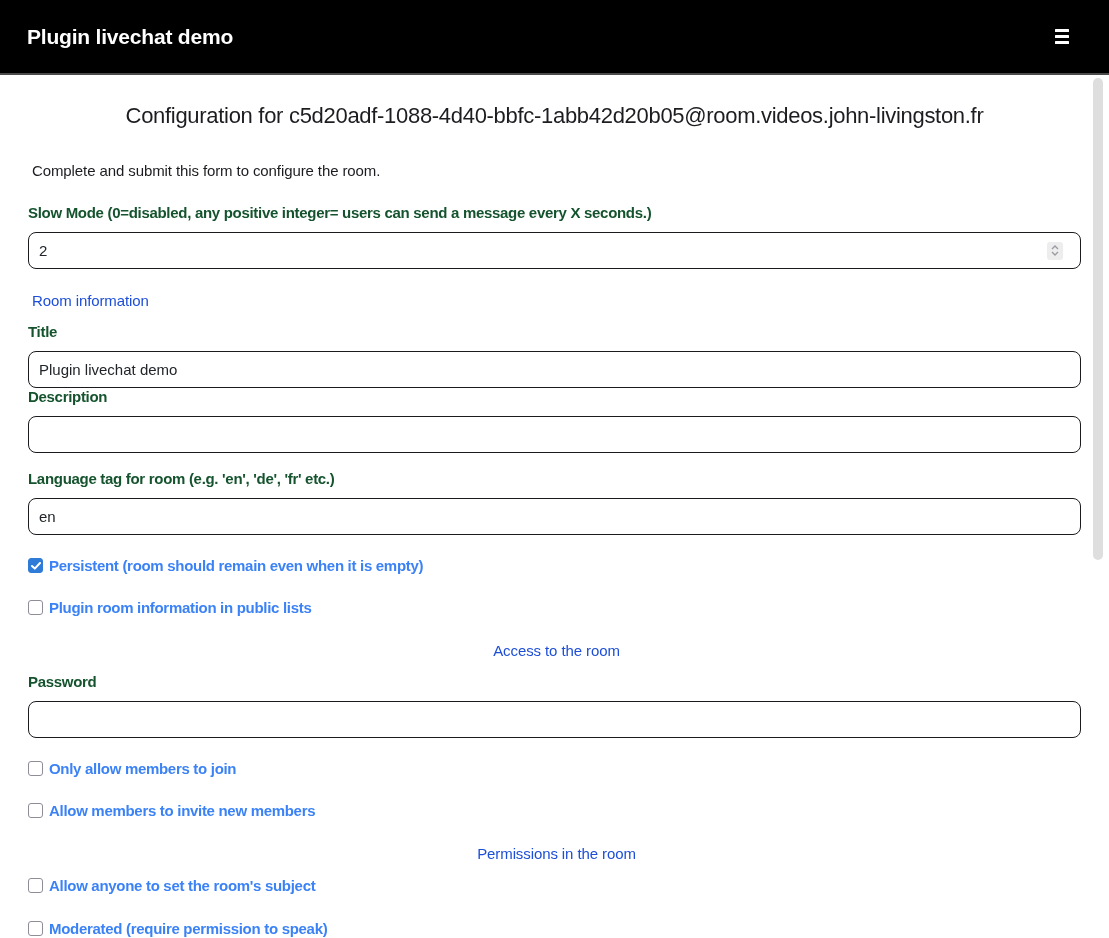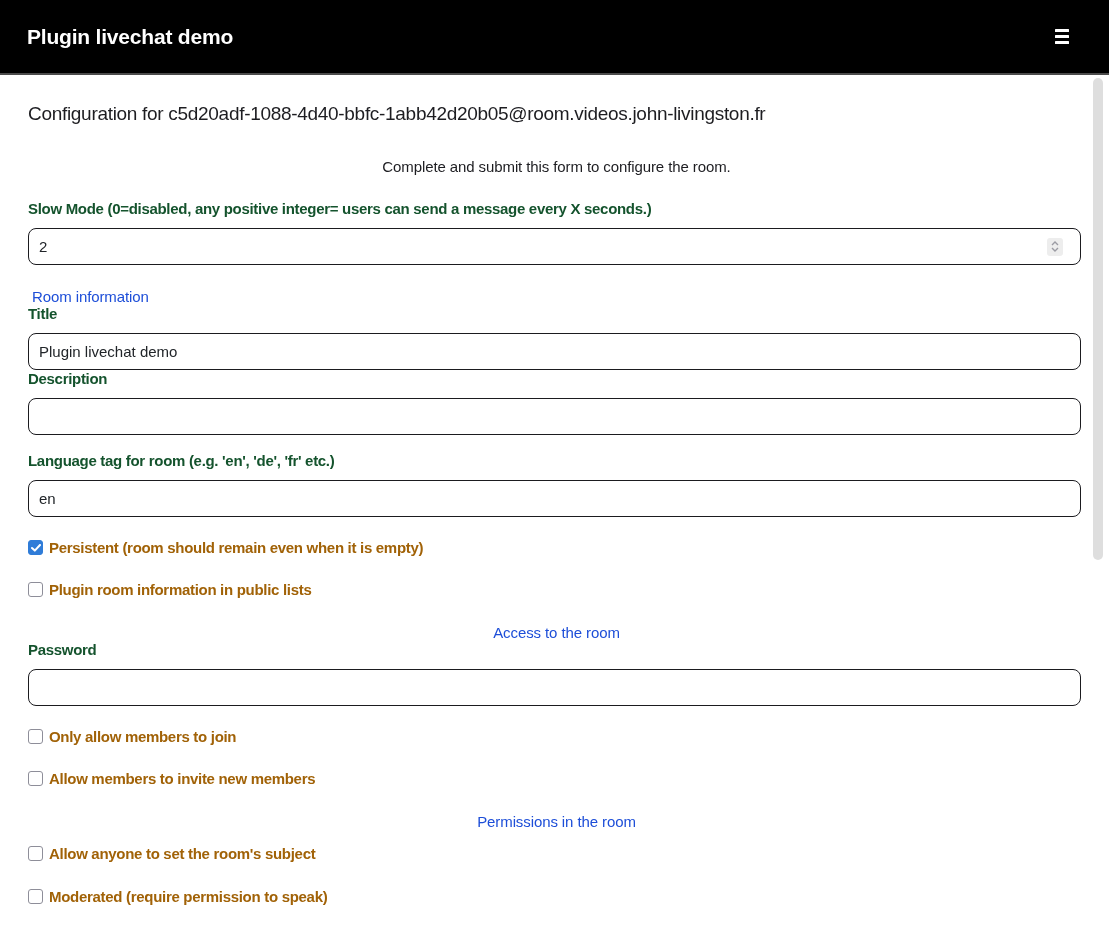--- a/index.html
+++ b/index.html
@@ -42,31 +42,31 @@
     right: 6px; top: 78px;
     width: 10px; height: 482px;
     background: #dedede;
     border-radius: 5px;
   }
 
   
   main { padding: 0 28px; }
   .page-heading {
     margin: 28px 0 0 0;
-    font-size: 19px;
+    text-align: center;
+    font-size: 22px;
     font-weight: 400;
     letter-spacing: -0.3px;
     color: #1d1d21;
   }
   .instructions {
     margin: 33px 0 0 0;
     padding-left: 4px;
     font-size: 15px;
     letter-spacing: -0.1px;
-    text-align: center;
   }
 
   .field-label {
     display: block;
     font-size: 15px;
     font-weight: 700;
     letter-spacing: -0.3px;
     color: #14532d;
     margin-bottom: 11px;
   }
@@ -120,30 +120,30 @@
   .checkbox svg { display: none; }
   .checkbox.checked {
     background: #2f7cd8;
     border-color: #2f7cd8;
   }
   .checkbox.checked svg { display: block; }
   .check-label {
     font-size: 15px;
     font-weight: 700;
     letter-spacing: -0.3px;
-    color: #a16207;
+    color: #3b82f6;
     cursor: pointer;
   }
 
   
   .mt-25 { margin-top: 25px; }
   .mt-23 { margin-top: 23px; }
   .mt-18 { }
   .mt-17 { margin-top: 17px; }
-  .mt-10 { margin-top: 0; }
+  .mt-10 { margin-top: 14px; }
   .mt-22 { margin-top: 22px; }
   .mt-26 { margin-top: 26px; text-align: center; }
   .mt-15 { margin-top: 15px; align-items: center; }
 </style>
 </head>
 <body>
 
 <header class="app-header">
   <h1 class="app-title">Plugin livechat demo</h1>
   <button class="menu-btn" aria-label="menu">

